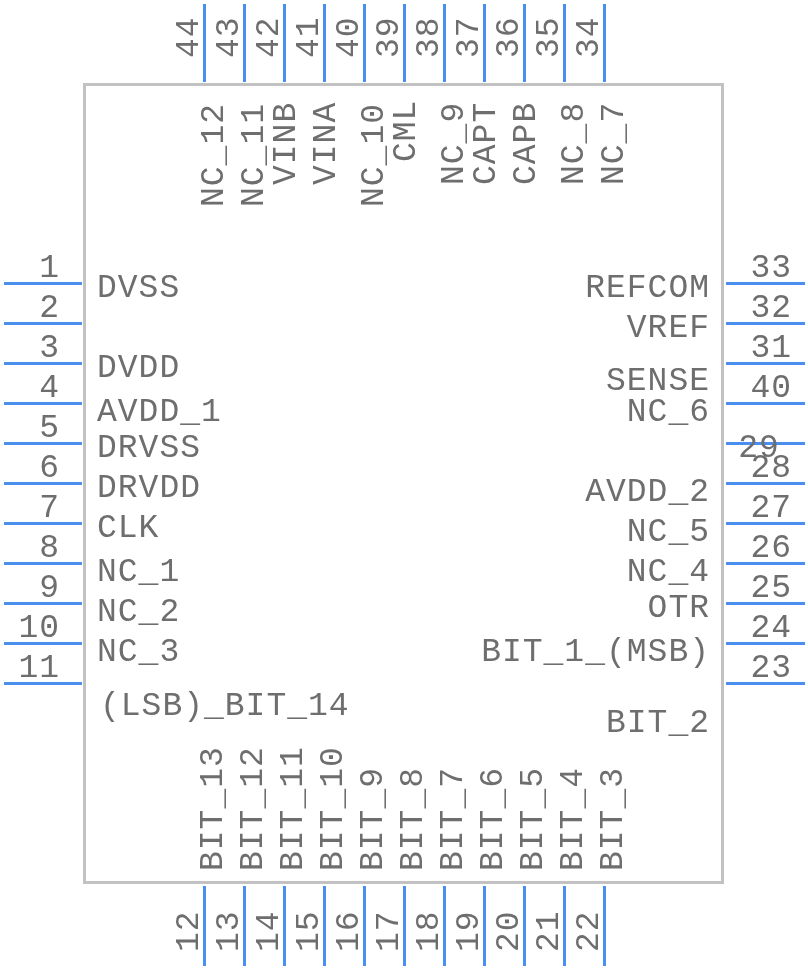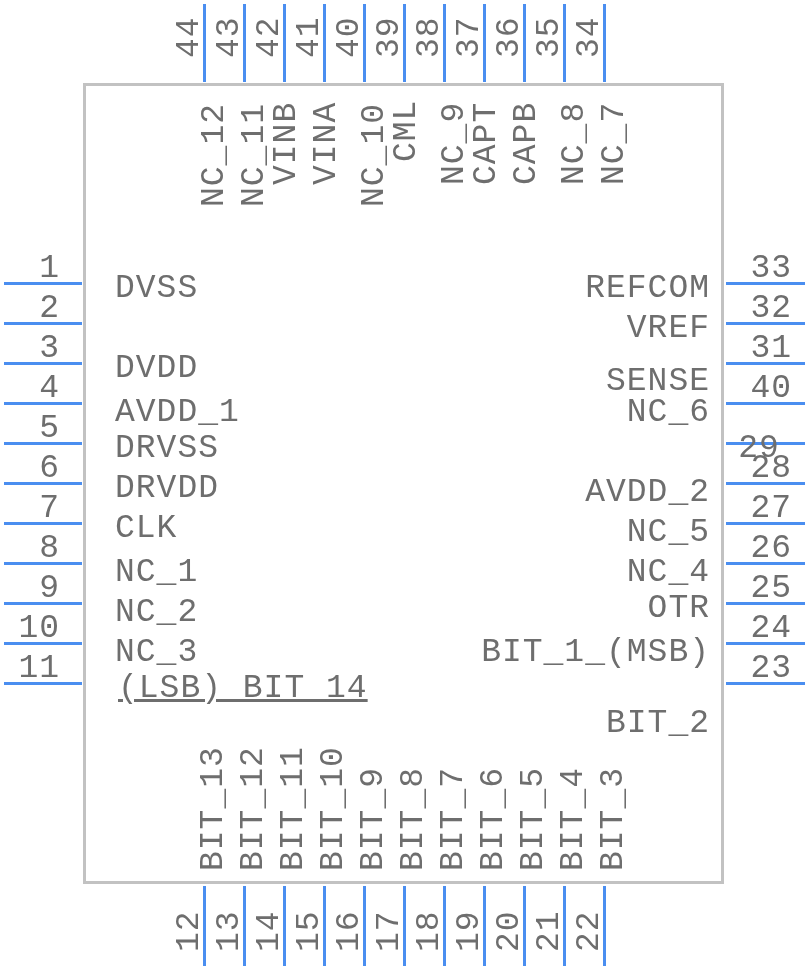--- a/index.html
+++ b/index.html
@@ -6,21 +6,21 @@
   body { width: 808px; height: 968px; position: relative; overflow: hidden;
          font-family: "Liberation Mono", "DejaVu Sans Mono", monospace; color: #6e6e6e; }
   #stage { position: absolute; left: 0; top: 0; width: 808px; height: 968px; }
   .body-box { position: absolute; left: 83px; top: 83px; width: 635px; height: 795px;
               border: 3px solid #c2c2c2; background: #ffffff; }
   .pin-h { position: absolute; height: 3px; background: #4a8ef0; }
   .pin-v { position: absolute; width: 3px; background: #4a8ef0; }
   .num, .lbl { position: absolute; white-space: pre; font-size: 33px; letter-spacing: 1px; line-height: 1; }
   .num-left { text-align: right; width: 60px; left: 0; }
   .num-right { text-align: right; width: 66px; left: 726px; }
-  .lbl-left { left: 97px; margin-left: 18px; }
+  .lbl-left { left: 97px; }
   .lbl-right { right: 98px; text-align: right; }
   .rot { transform-origin: 0 0; transform: rotate(-90deg); }
 </style>
 </head>
 <body>
 
 <div id="stage">
   <div class="body-box"></div>
 <div class="pin-h" style="left: 4px; top: 282px; width: 78px;"></div>
     <div class="num num-left" style="top: 252px;">1</div>
@@ -46,21 +46,21 @@
     <div class="num num-left" style="top: 532px;">8</div>
     <div class="lbl lbl-left" style="top: 556px;">NC_1</div>
     <div class="pin-h" style="left: 4px; top: 602px; width: 78px;"></div>
     <div class="num num-left" style="top: 572px;">9</div>
     <div class="lbl lbl-left" style="top: 596px;">NC_2</div>
     <div class="pin-h" style="left: 4px; top: 642px; width: 78px;"></div>
     <div class="num num-left" style="top: 612px;">10</div>
     <div class="lbl lbl-left" style="top: 636px;">NC_3</div>
     <div class="pin-h" style="left: 4px; top: 682px; width: 78px;"></div>
     <div class="num num-left" style="top: 652px;">11</div>
-    <div class="lbl lbl-left" style="top: 672px; left: 100px; text-decoration: underline;">(LSB)_BIT_14</div>
+    <div class="lbl lbl-left" style="top: 690px; left: 100px;">(LSB)_BIT_14</div>
     <div class="pin-h" style="left: 726px; top: 282px; width: 79px;"></div>
     <div class="num num-right" style="top: 252px;">33</div>
     <div class="lbl lbl-right" style="top: 272px;">REFCOM</div>
     <div class="pin-h" style="left: 726px; top: 322px; width: 79px;"></div>
     <div class="num num-right" style="top: 292px;">32</div>
     <div class="lbl lbl-right" style="top: 312px;">VREF</div>
     <div class="pin-h" style="left: 726px; top: 362px; width: 79px;"></div>
     <div class="num num-right" style="top: 332px;">31</div>
     <div class="lbl lbl-right" style="top: 365px;">SENSE</div>
     <div class="pin-h" style="left: 726px; top: 402px; width: 79px;"></div>

